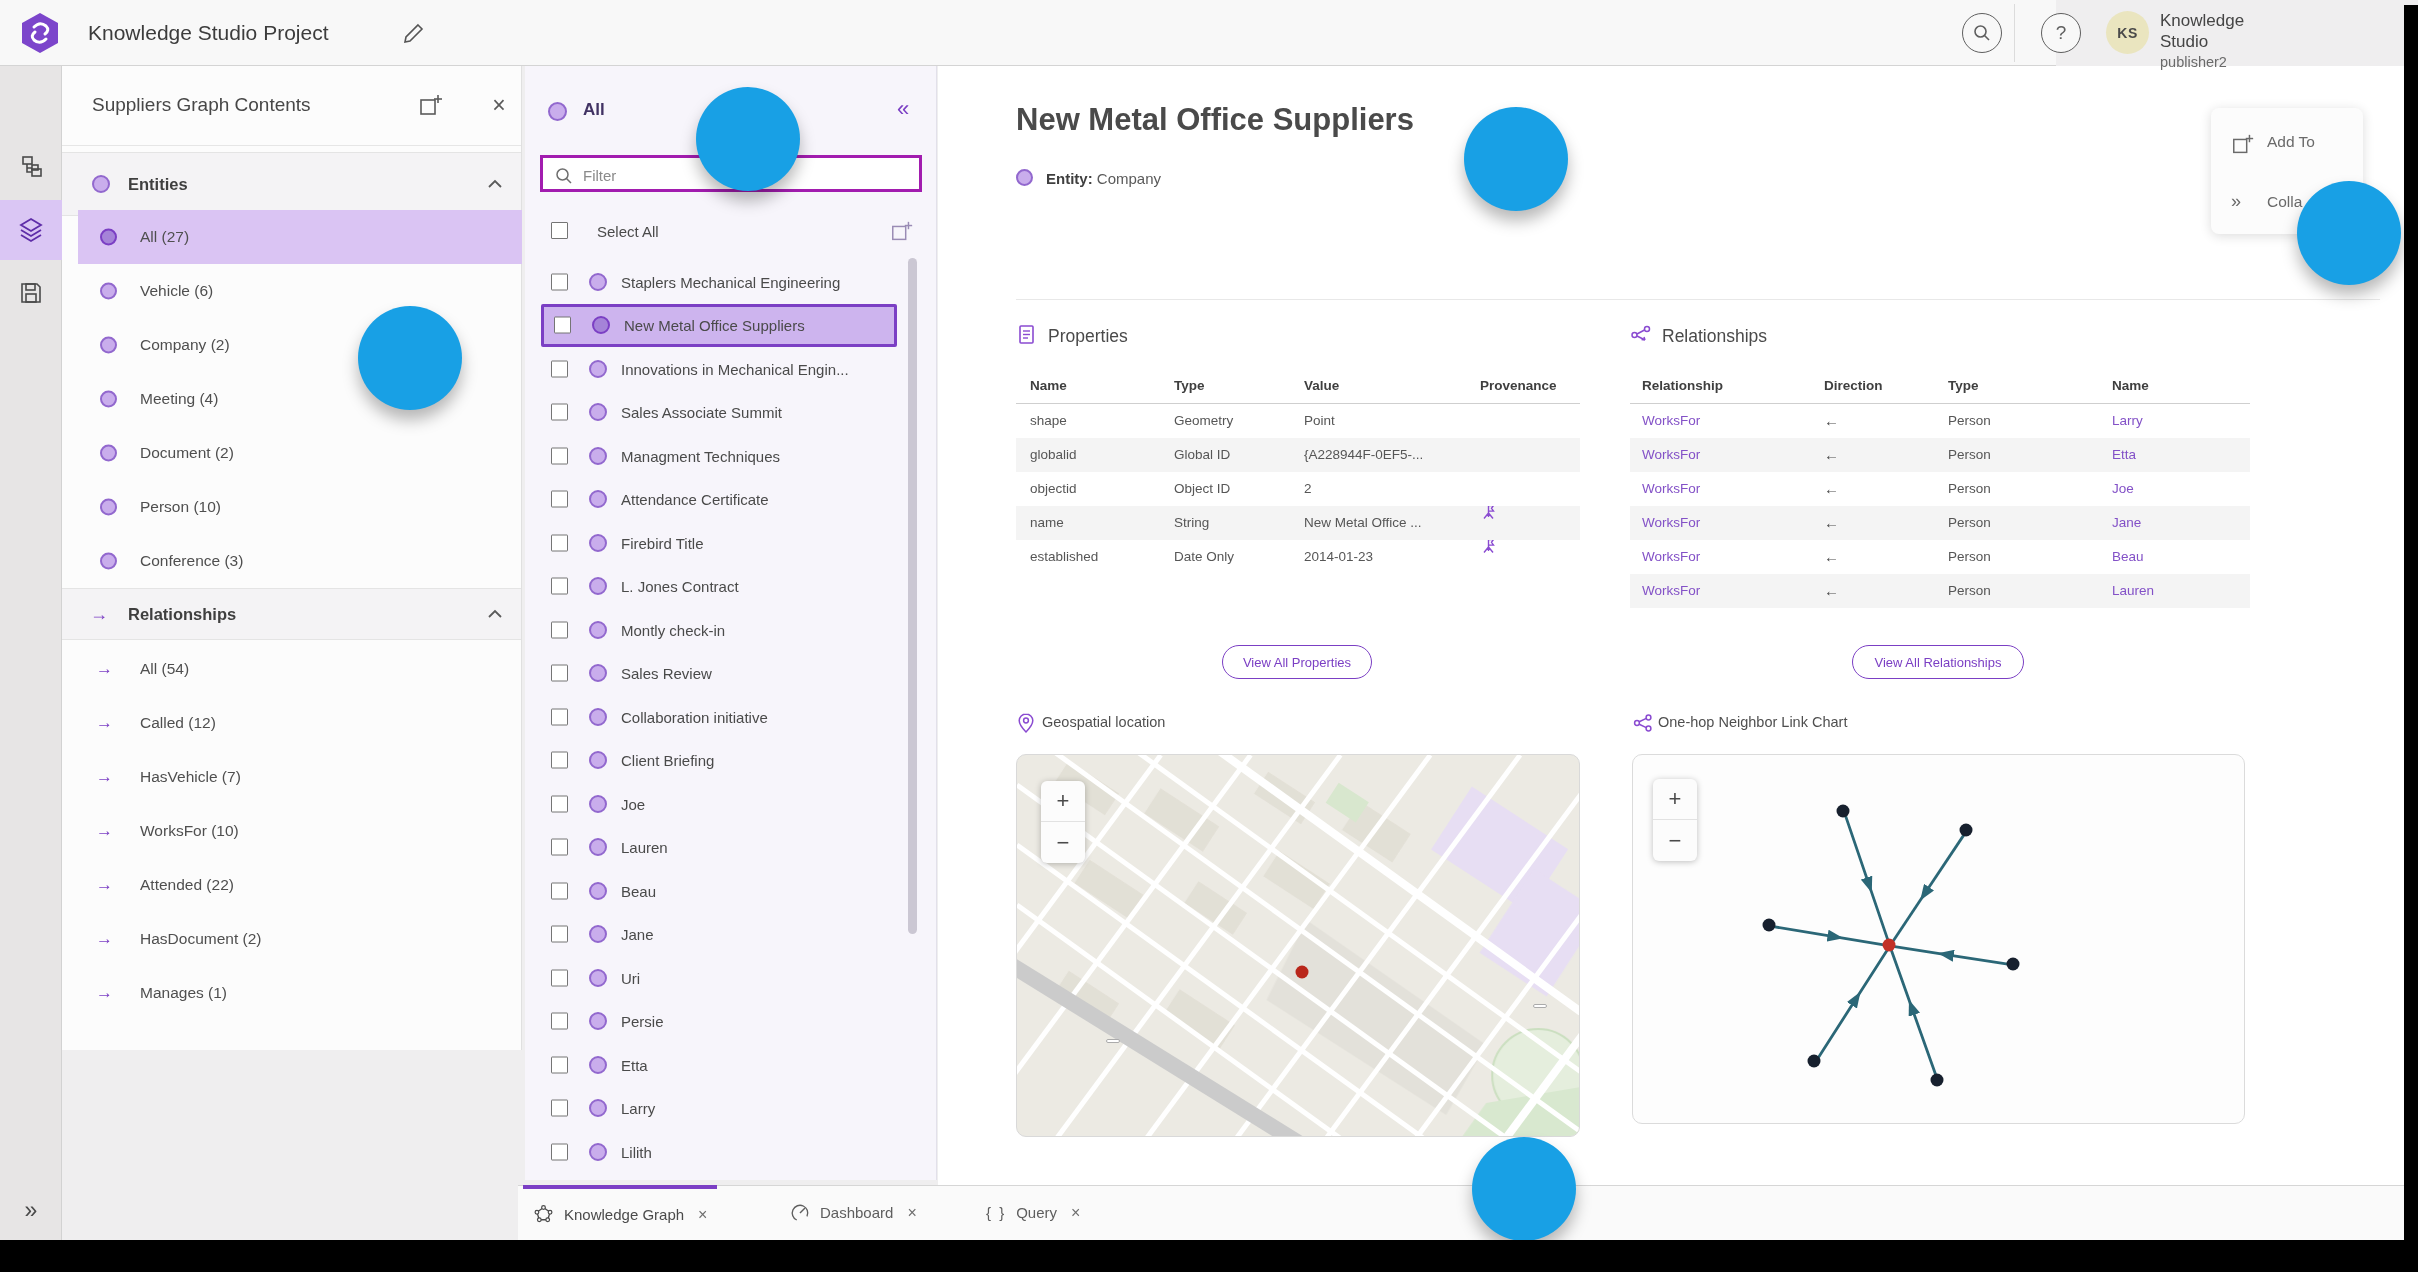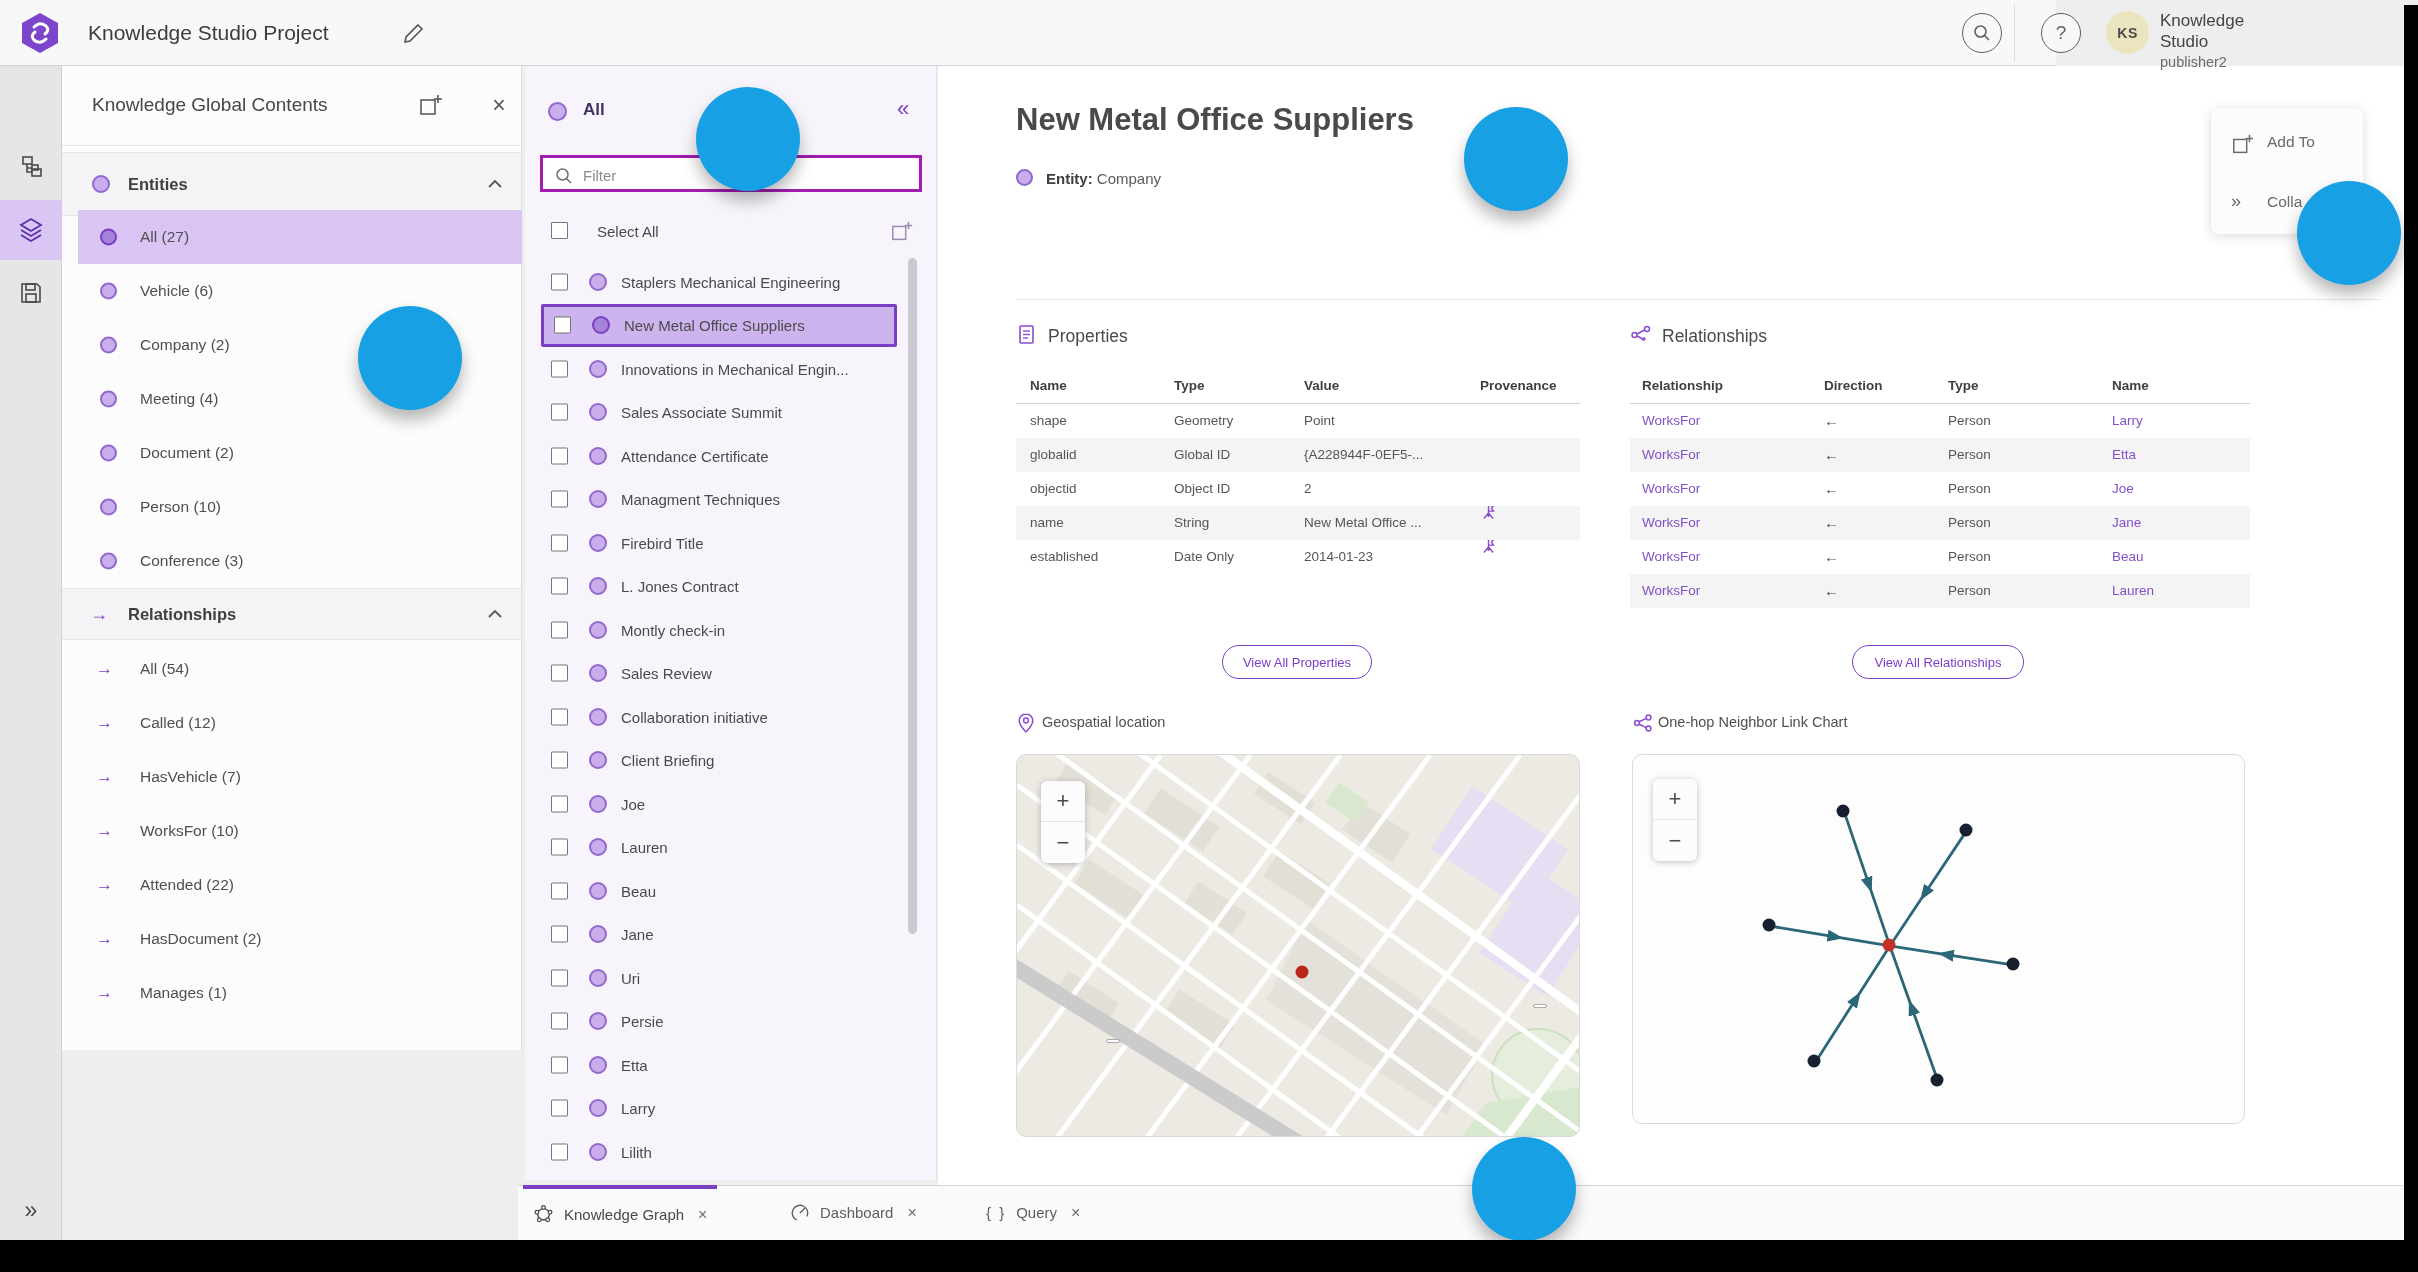--- a/index.html
+++ b/index.html
@@ -210,21 +210,21 @@
         <rect x="8" y="14" width="10" height="8" fill="none" stroke="#4A4A4A" stroke-width="1.6"></rect>
       </svg>
     </div>
     <div class="rail-expand">
       <span>»</span>
     </div>
   </div>
 
   <div class="contents-panel">
     <div class="cp-header">
-      <div class="cp-title">Knowledge Global Contents</div>
+      <div class="cp-title">Suppliers Graph Contents</div>
       <svg class="cp-add" viewBox="0 0 26 26">
         <rect x="3" y="7" width="14" height="14" fill="none" stroke="#5A5A5A" stroke-width="1.6"></rect>
         <line x1="20" y1="2" x2="20" y2="10" stroke="#5A5A5A" stroke-width="1.6"></line>
         <line x1="16" y1="6" x2="24" y2="6" stroke="#5A5A5A" stroke-width="1.6"></line>
       </svg>
       <div class="cp-close">×</div>
     </div>
 
     <div class="section-header sh-entities">
       <span class="dot sh-dot"></span>
@@ -362,27 +362,27 @@
 
         <div class="lp-item">
           <span class="checkbox"></span>
           <span class="dot"></span>
           <span class="lp-item-label">Sales Associate Summit</span>
         </div>
 
         <div class="lp-item">
           <span class="checkbox"></span>
           <span class="dot"></span>
+          <span class="lp-item-label">Managment Techniques</span>
+        </div>
+
+        <div class="lp-item">
+          <span class="checkbox"></span>
+          <span class="dot"></span>
           <span class="lp-item-label">Attendance Certificate</span>
-        </div>
-
-        <div class="lp-item">
-          <span class="checkbox"></span>
-          <span class="dot"></span>
-          <span class="lp-item-label">Managment Techniques</span>
         </div>
 
         <div class="lp-item">
           <span class="checkbox"></span>
           <span class="dot"></span>
           <span class="lp-item-label">Firebird Title</span>
         </div>
 
         <div class="lp-item">
           <span class="checkbox"></span>

